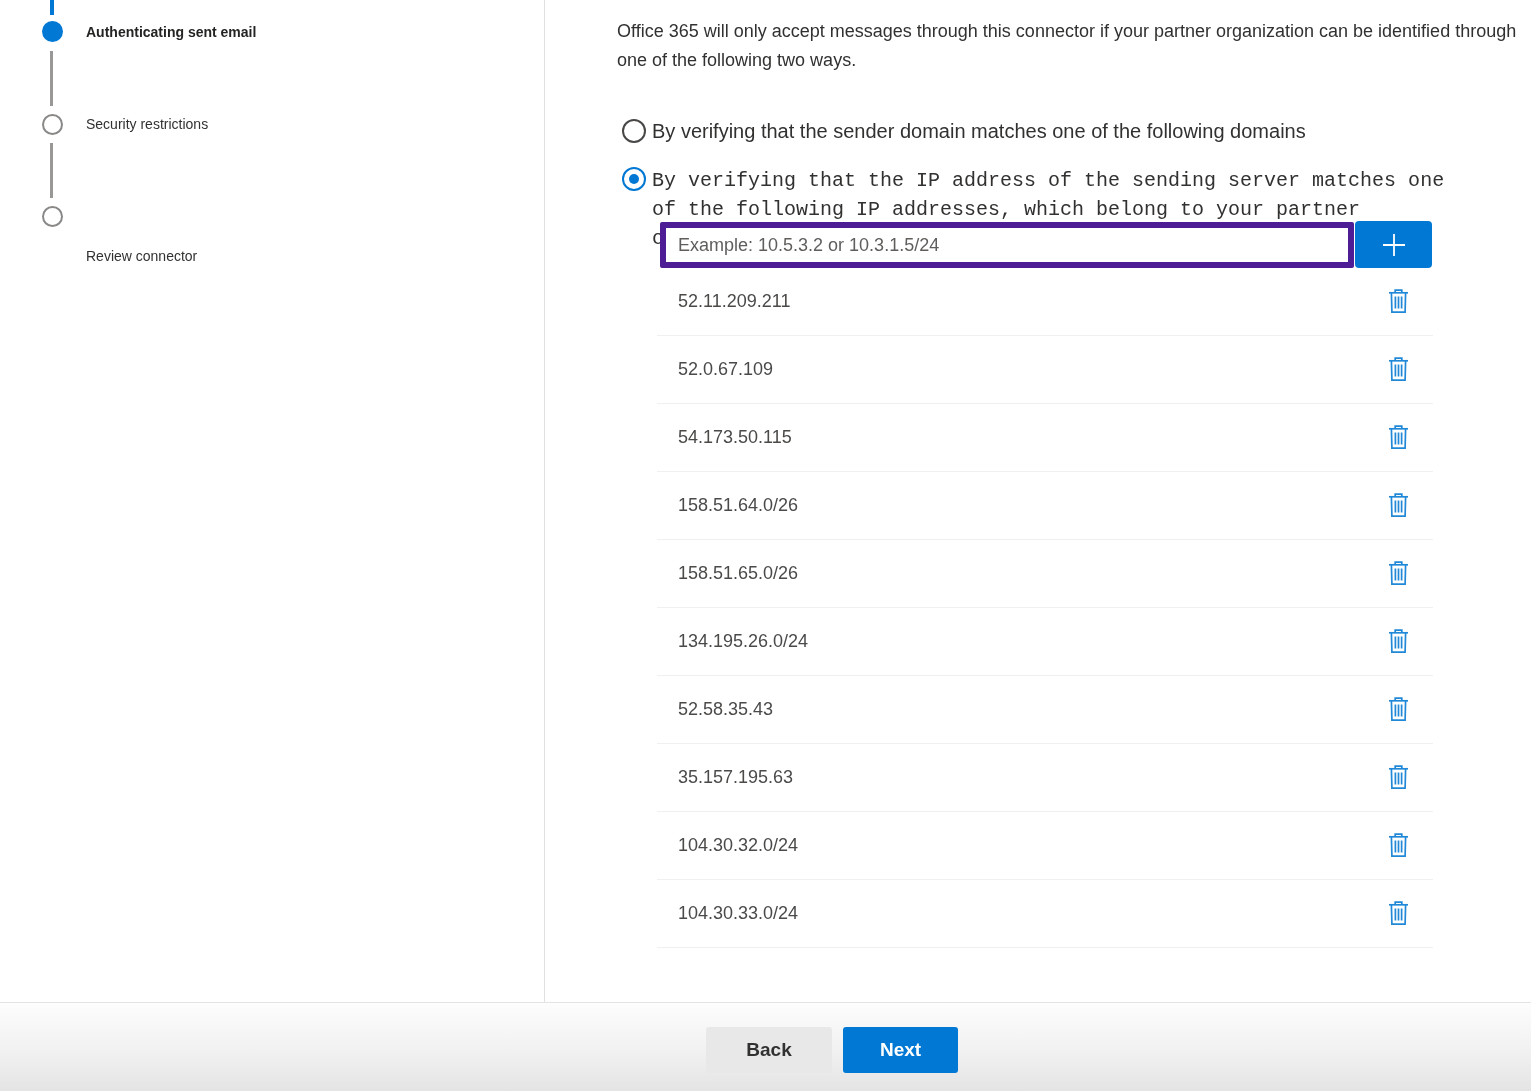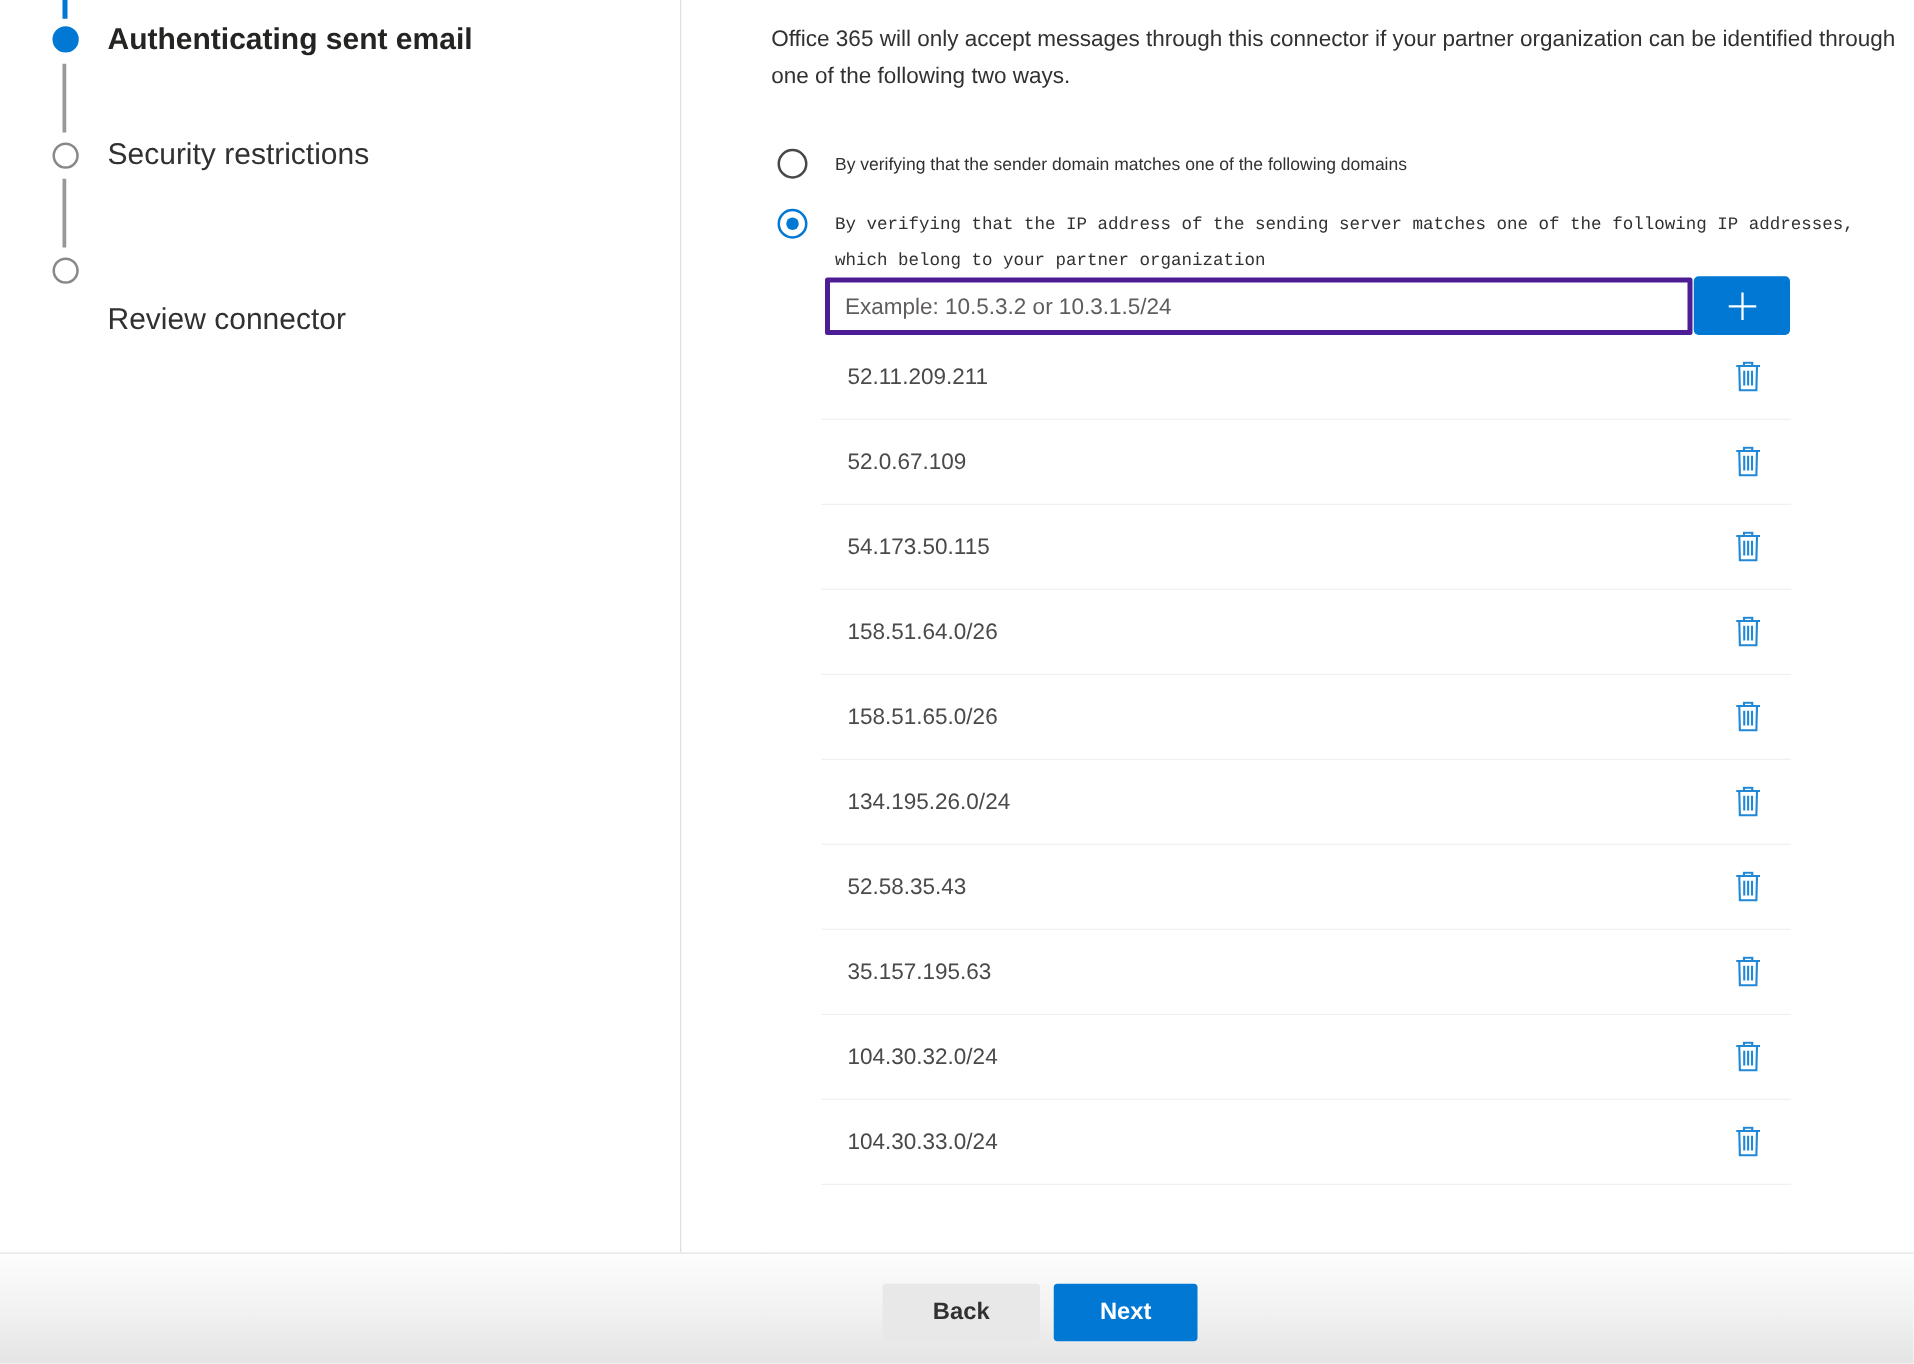--- a/index.html
+++ b/index.html
@@ -14,46 +14,46 @@
   .connector { position:absolute; left:50px; width:3px; background:#9a9896; }
   .conn-1 { top:51px;  height:55px; }
   .conn-2 { top:143px; height:55px; }
   .dot-current { position:absolute; left:42px; width:21px; height:21px;
                  border-radius:50%; background:#0078d4; }
   .dot-1 { top:21px; }
   .ring { position:absolute; left:42px; width:21px; height:21px; border-radius:50%;
           border:2.5px solid #8a8886; background:#fff; }
   .ring-2 { top:114px; }
   .ring-3 { top:206px; }
-  .step-label { position:absolute; left:86px; font-size:24px; color:#323130;
+  .step-label { position:absolute; left:86px; font-size:14px; color:#323130;
                 line-height:22px; white-space:nowrap; }
   .lbl-1 { top:21px; font-weight:bold; color:#252423; }
   .lbl-2 { top:113px; }
   .lbl-3 { top:205px;margin-top:40px; }
 
   
   .description { position:absolute; left:617px; top:17px; width:912px;
                  font-size:18px; line-height:29px; color:#323130; }
 
   .option { position:absolute; left:622px; }
   .opt-1 { top:118px; }
   .opt-2 { top:166px;font-family:Liberation Mono, monospace; }
   .radio { position:absolute; left:0; top:1px; width:24px; height:24px; border-radius:50%;
            border:2px solid #4a4846; background:#fff; }
   .option.selected .radio { border-color:#0078d4; }
   .radio-dot { display:none; position:absolute; left:5px; top:5px; width:10px; height:10px;
                border-radius:50%; background:#0078d4; }
   .option.selected .radio-dot { display:block; }
-  .option-label { display:block; margin-left:46px; font-size:14px; line-height:29px;
+  .option-label { display:block; margin-left:30px; font-size:20px; line-height:29px;
                   color:#323130; }
   .opt-1 .option-label { white-space:nowrap; line-height:26px; }
   .opt-2 .option-label { width:815px; }
 
   .ip-input { position:absolute; left:660px; top:222px; width:694px; height:46px;
-              border:4px solid #4c1d95; border-radius:2px; background:#fff;
+              border:6px solid #4c1d95; border-radius:2px; background:#fff;
               padding:16px 12px; font-size:18px; color:#3b3a39;
               font-family:"Liberation Sans", sans-serif; outline:none; }
   .ip-input::placeholder { color:#605e5c; opacity:1; }
   .add-btn { position:absolute; left:1355px; top:221px; width:77px; height:47px;
              background:#0078d4; border:none; border-radius:4px; cursor:pointer;
              display:flex; align-items:center; justify-content:center; }
 
   .ip-list { position:absolute; left:657px; top:268px; width:776px; height:734px;
              overflow:hidden; }
   .ip-row { height:68px; display:flex; align-items:center; justify-content:space-between;

